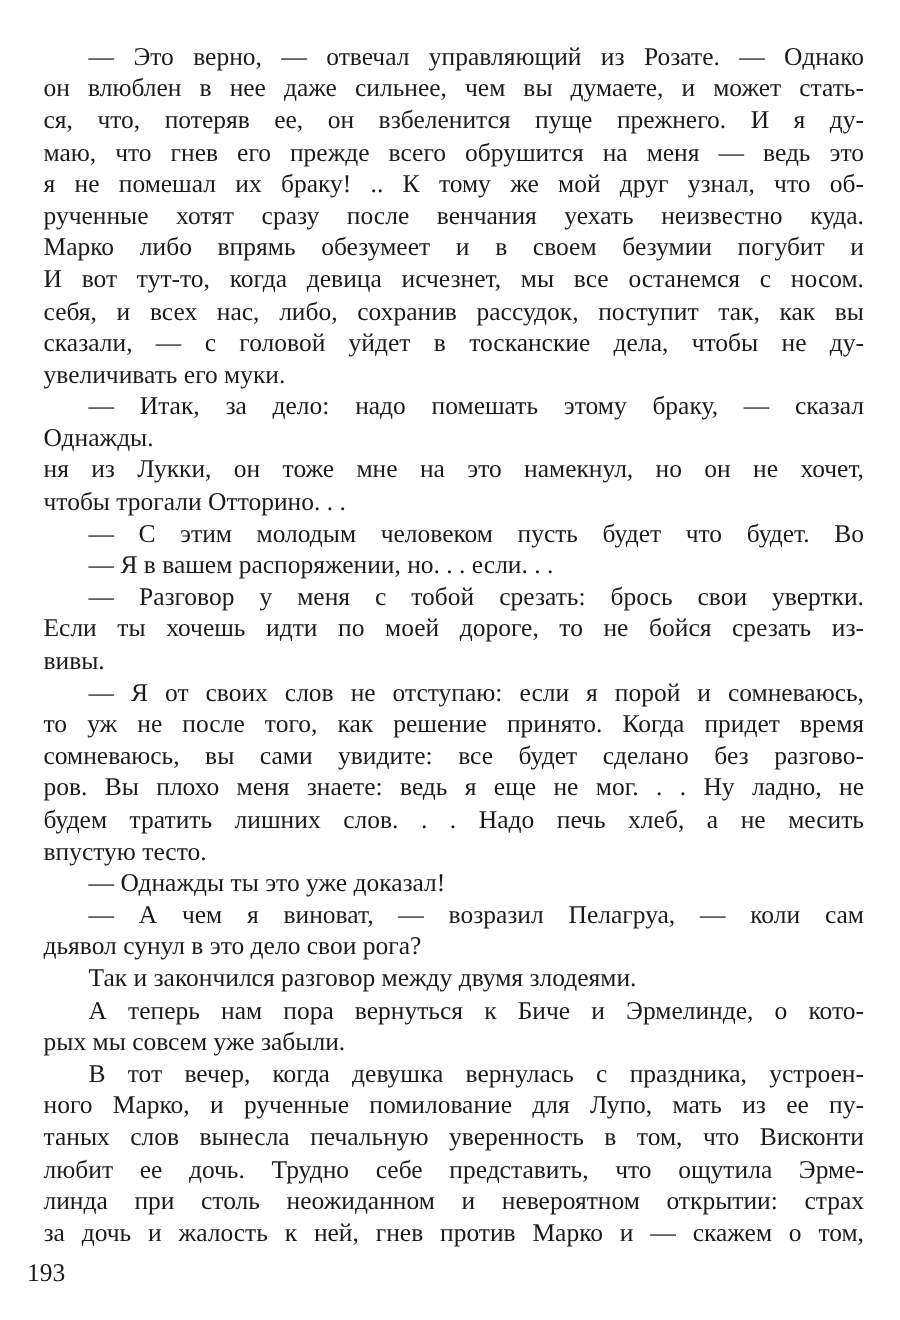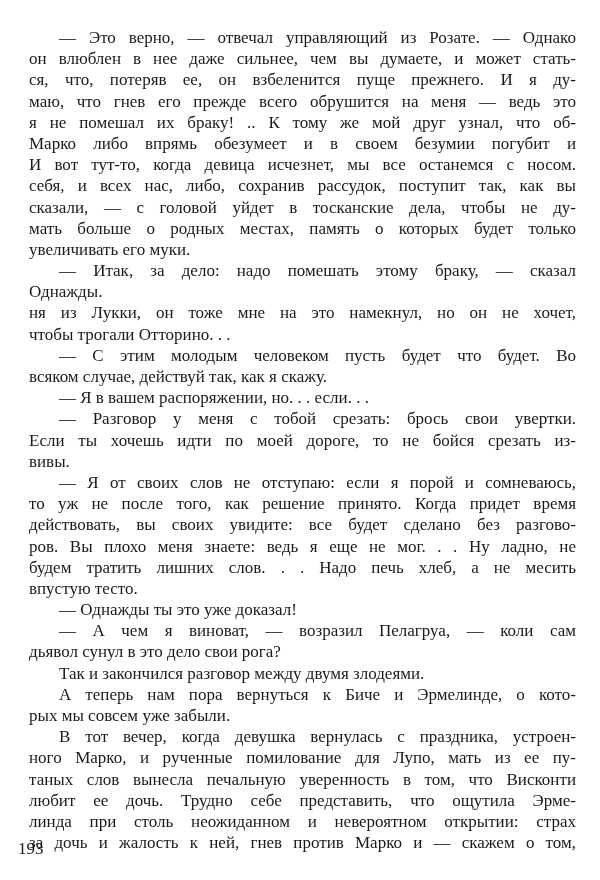--- a/index.html
+++ b/index.html
@@ -23,39 +23,38 @@
 </style>
 </head>
 <body>
 
 <div class="page" id="page-body">
     <span class="line indent">— Это верно, — отвечал управляющий из Розате. — Однако</span>
     <span class="line">он влюблен в нее даже сильнее, чем вы думаете, и может стать-</span>
     <span class="line">ся, что, потеряв ее, он взбеленится пуще прежнего. И я ду-</span>
     <span class="line">маю, что гнев его прежде всего обрушится на меня — ведь это</span>
     <span class="line">я не помешал их браку! .. К тому же мой друг узнал, что об-</span>
+    <span class="line">рученные хотят сразу после венчания уехать неизвестно куда.</span>
     <span class="line">Марко либо впрямь обезумеет и в своем безумии погубит и</span>
     <span class="line">И вот тут-то, когда девица исчезнет, мы все останемся с носом.</span>
     <span class="line">себя, и всех нас, либо, сохранив рассудок, поступит так, как вы</span>
     <span class="line">сказали, — с головой уйдет в тосканские дела, чтобы не ду-</span>
-    <span class="line">мать больше о родных местах, память о которых будет только</span>
     <span class="line last">увеличивать его муки.</span>
     <span class="line indent">— Итак, за дело: надо помешать этому браку, — сказал</span>
     <span class="line last">Однажды.</span>
     <span class="line">ня из Лукки, он тоже мне на это намекнул, но он не хочет,</span>
     <span class="line last">чтобы трогали Отторино. . .</span>
     <span class="line indent">— С этим молодым человеком пусть будет что будет. Во</span>
-    <span class="line last">всяком случае, действуй так, как я скажу.</span>
     <span class="line indent last">— Я в вашем распоряжении, но. . . если. . .</span>
     <span class="line indent">— Разговор у меня с тобой срезать: брось свои увертки.</span>
     <span class="line">Если ты хочешь идти по моей дороге, то не бойся срезать из-</span>
     <span class="line last">вивы.</span>
     <span class="line indent">— Я от своих слов не отступаю: если я порой и сомневаюсь,</span>
     <span class="line">то уж не после того, как решение принято. Когда придет время</span>
-    <span class="line">действовать, вы своих увидите: все будет сделано без разгово-</span>
+    <span class="line">сомневаюсь, вы сами увидите: все будет сделано без разгово-</span>
     <span class="line">ров. Вы плохо меня знаете: ведь я еще не мог. . . Ну ладно, не</span>
     <span class="line">будем тратить лишних слов. . . Надо печь хлеб, а не месить</span>
     <span class="line last">впустую тесто.</span>
     <span class="line indent last">— Однажды ты это уже доказал!</span>
     <span class="line indent">— А чем я виноват, — возразил Пелагруа, — коли сам</span>
     <span class="line last">дьявол сунул в это дело свои рога?</span>
     <span class="line indent last">Так и закончился разговор между двумя злодеями.</span>
     <span class="line indent">А теперь нам пора вернуться к Биче и Эрмелинде, о кото-</span>
     <span class="line last">рых мы совсем уже забыли.</span>
     <span class="line indent">В тот вечер, когда девушка вернулась с праздника, устроен-</span>

